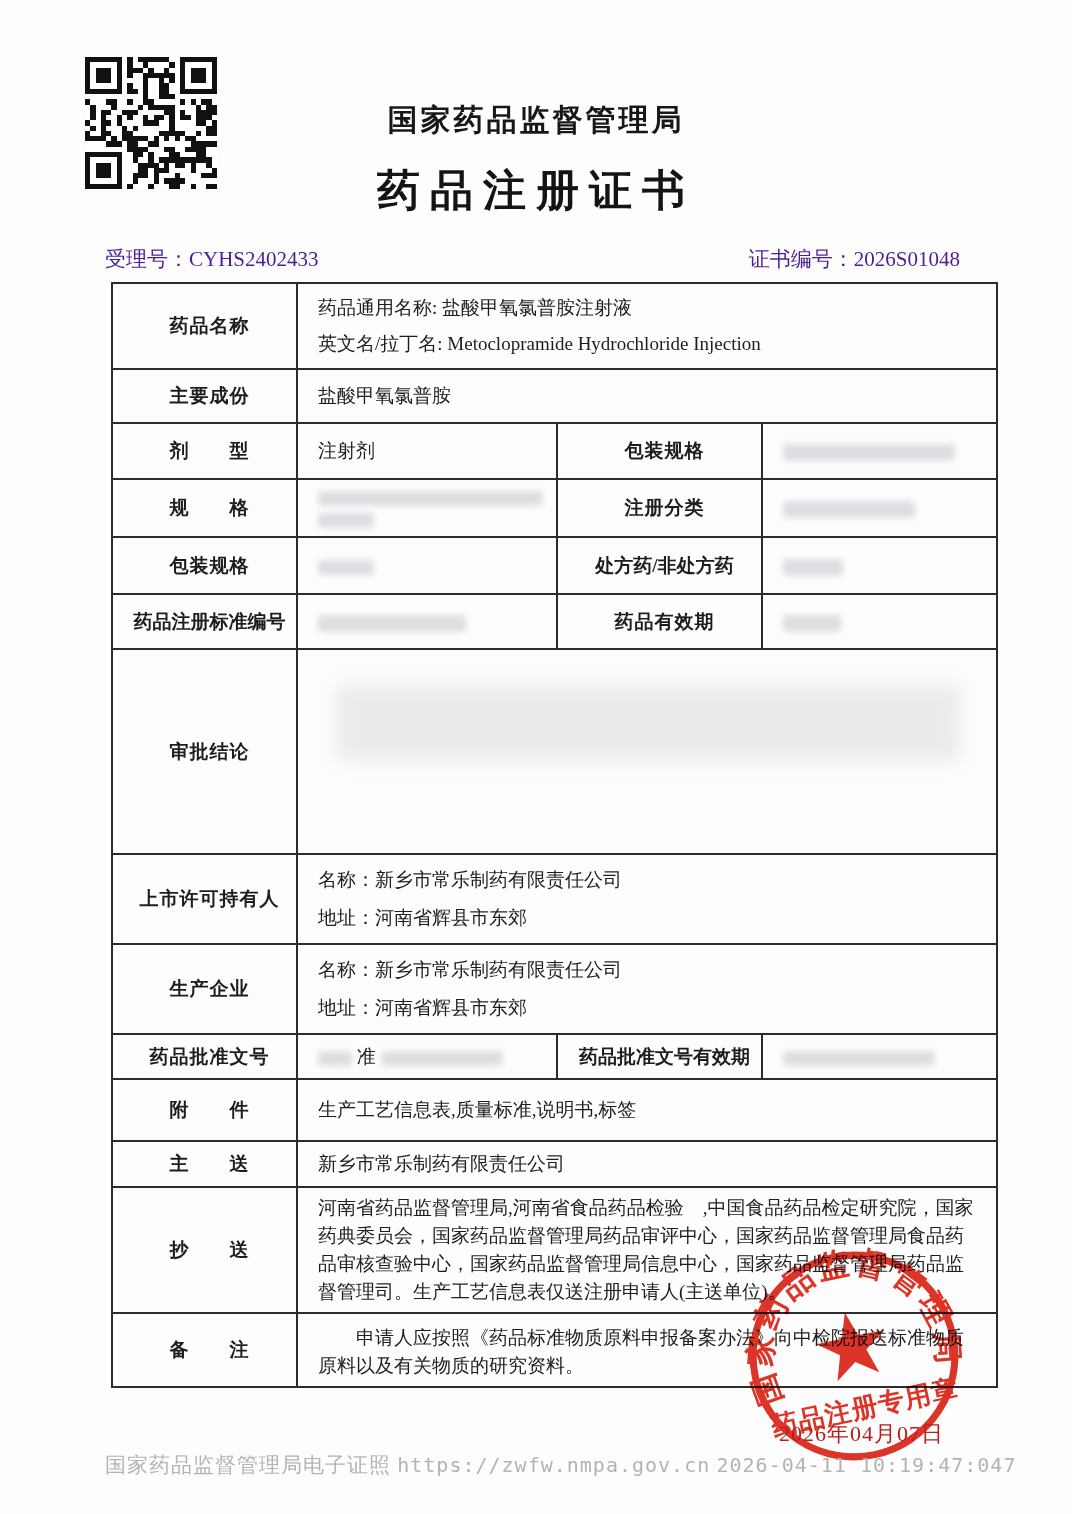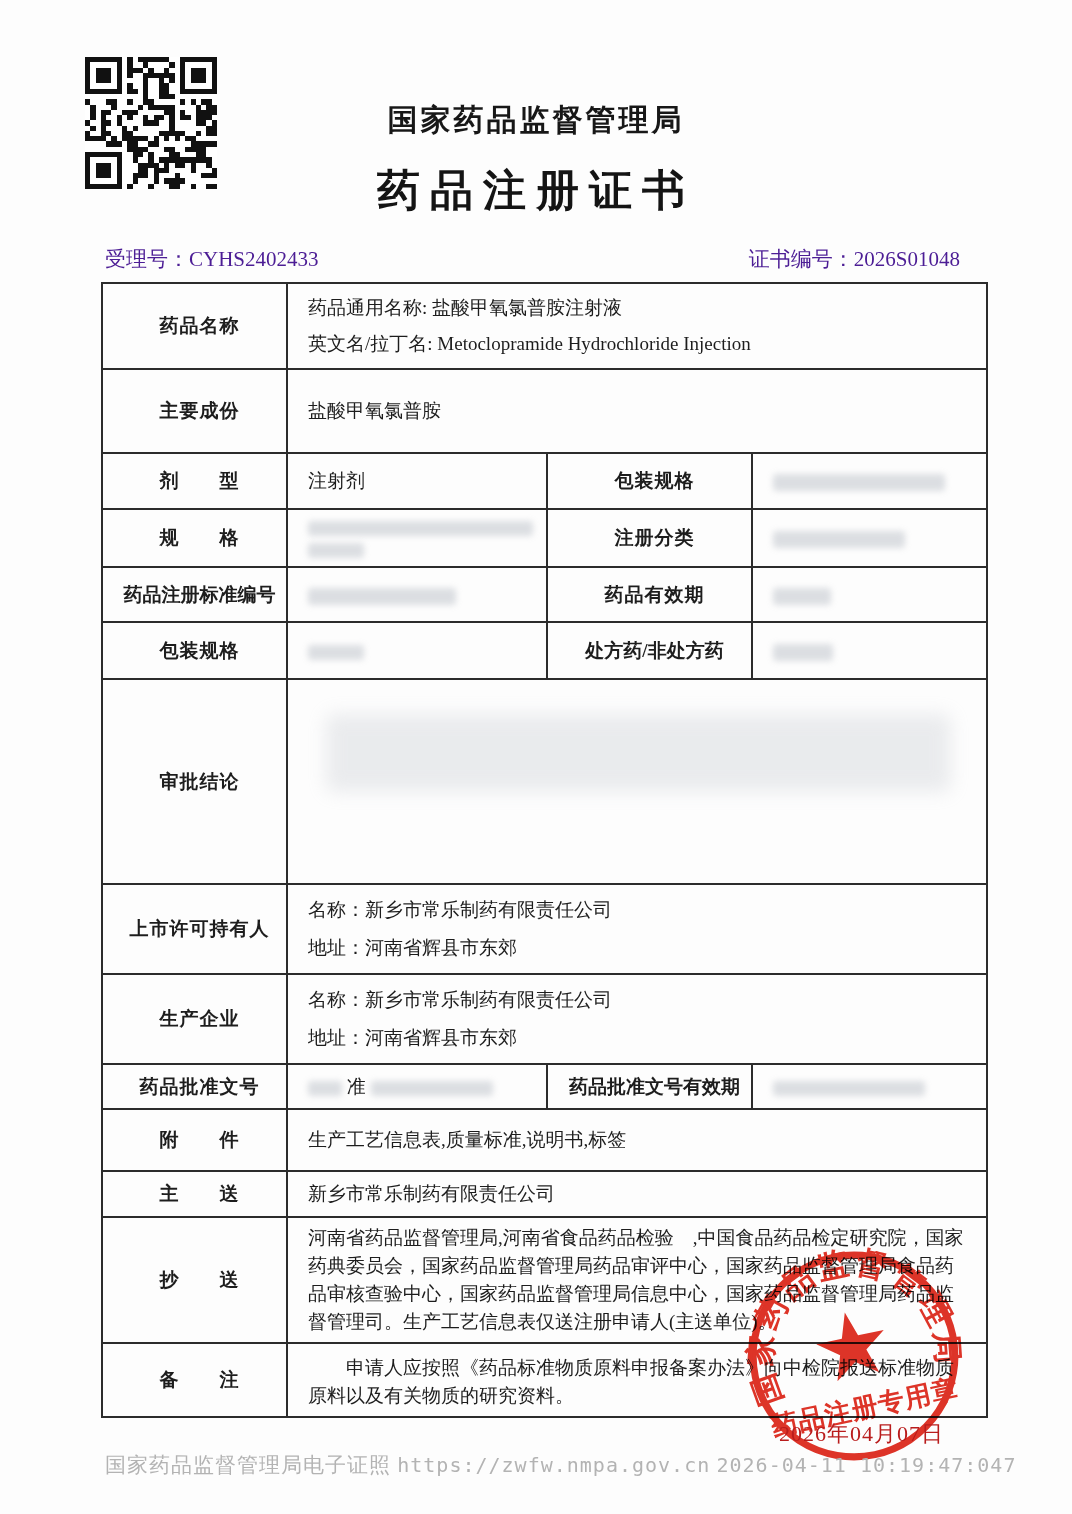--- a/index.html
+++ b/index.html
@@ -18,21 +18,21 @@
   .title-doc {
     position:absolute; left:0; right:0; top:162px; text-align:center;
     font-size:43px; font-weight:600; letter-spacing:10px; color:#141414;
   }
   .meta-row {
     position:absolute; left:105px; right:112px; top:245px;
     display:flex; justify-content:space-between; font-size:21px; color:#4c1d95;
   }
   
   table.cert {
-    position:absolute; left:101px; top:282px; width:885px;
+    position:absolute; left:111px; top:282px; width:885px;
     border-collapse:collapse; table-layout:fixed;
   }
   table.cert td {
     border:2px solid #2c2c2c; vertical-align:middle;
     font-size:19px; color:#1d1d1d; padding:6px 10px 6px 20px;
   }
   td.lbl {
     text-align:center; font-weight:700; font-size:20px; padding:6px 4px;
     letter-spacing:1px; color:#101010;
   }
@@ -313,50 +313,50 @@
         <col style="width:235px">
       </colgroup>
     <tbody>
         <tr style="height:86px">
       <td class="lbl">药品名称</td>
       <td colspan="3" class="two-line">
         <div>药品通用名称: 盐酸甲氧氯普胺注射液</div>
         <div>英文名/拉丁名: Metoclopramide Hydrochloride Injection</div>
       </td>
     </tr>
-    <tr style="height:84px">
+    <tr style="height:54px">
       <td class="lbl">主要成份</td>
       <td colspan="3">盐酸甲氧氯普胺</td>
     </tr>
     <tr style="height:56px">
       <td class="lbl">剂　　型</td>
       <td>注射剂</td>
       <td class="lbl">包装规格</td>
       <td><span class="redact lg" style="width:172px"></span></td>
     </tr>
     <tr style="height:57px">
       <td class="lbl">规　　格</td>
       <td>
         <span class="redact" style="width:225px"></span><br>
         <span class="redact" style="width:56px"></span>
       </td>
       <td class="lbl">注册分类</td>
       <td><span class="redact lg" style="width:132px"></span></td>
     </tr>
+    <tr style="height:57px">
+      <td class="lbl">包装规格</td>
+      <td><span class="redact" style="width:56px"></span></td>
+      <td class="lbl small">处方药/非处方药</td>
+      <td><span class="redact lg" style="width:60px"></span></td>
+    </tr>
     <tr style="height:55px">
       <td class="lbl small">药品注册标准编号</td>
       <td><span class="redact lg" style="width:148px"></span></td>
       <td class="lbl">药品有效期</td>
       <td><span class="redact lg" style="width:58px"></span></td>
-    </tr>
-    <tr style="height:57px">
-      <td class="lbl">包装规格</td>
-      <td><span class="redact" style="width:56px"></span></td>
-      <td class="lbl small">处方药/非处方药</td>
-      <td><span class="redact lg" style="width:60px"></span></td>
     </tr>
     <tr style="height:205px">
       <td class="lbl">审批结论</td>
       <td colspan="3" style="vertical-align:top">
         <div class="approval-blur"></div>
       </td>
     </tr>
     <tr style="height:87px">
       <td class="lbl">上市许可持有人</td>
       <td colspan="3">

